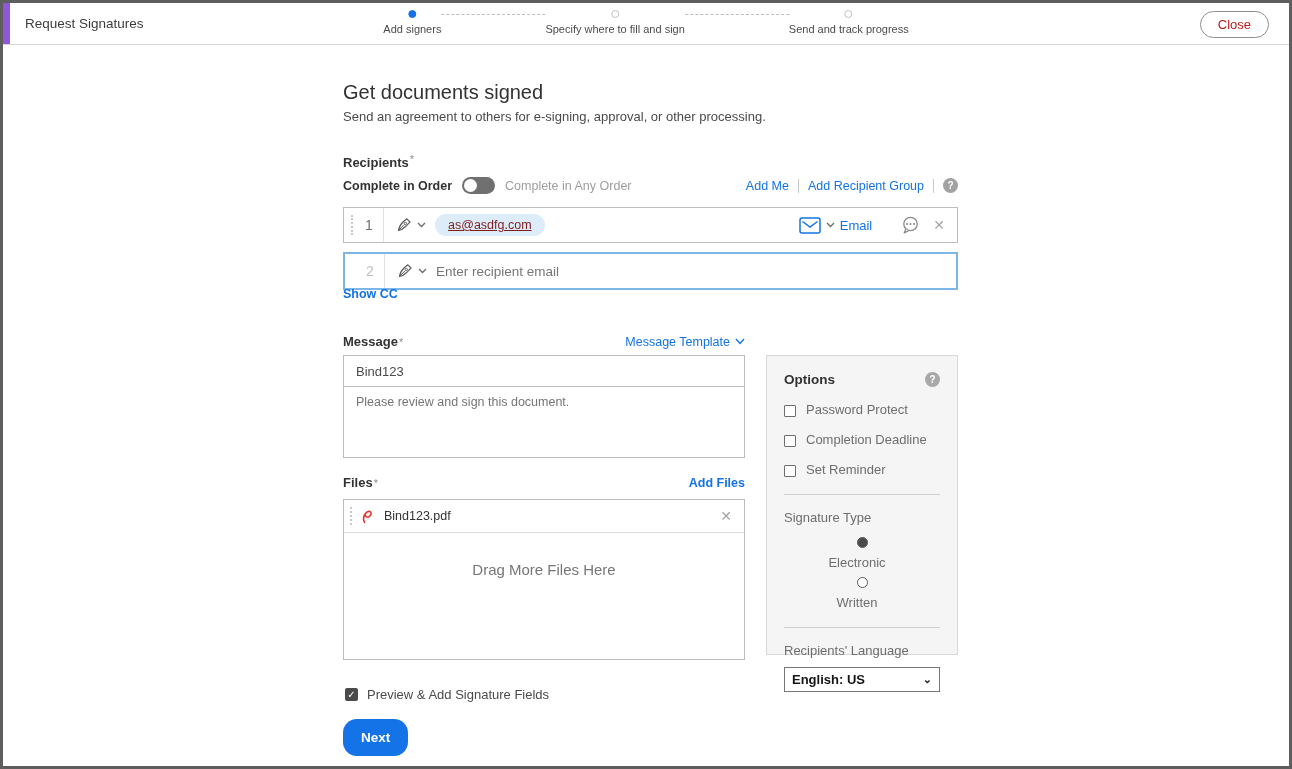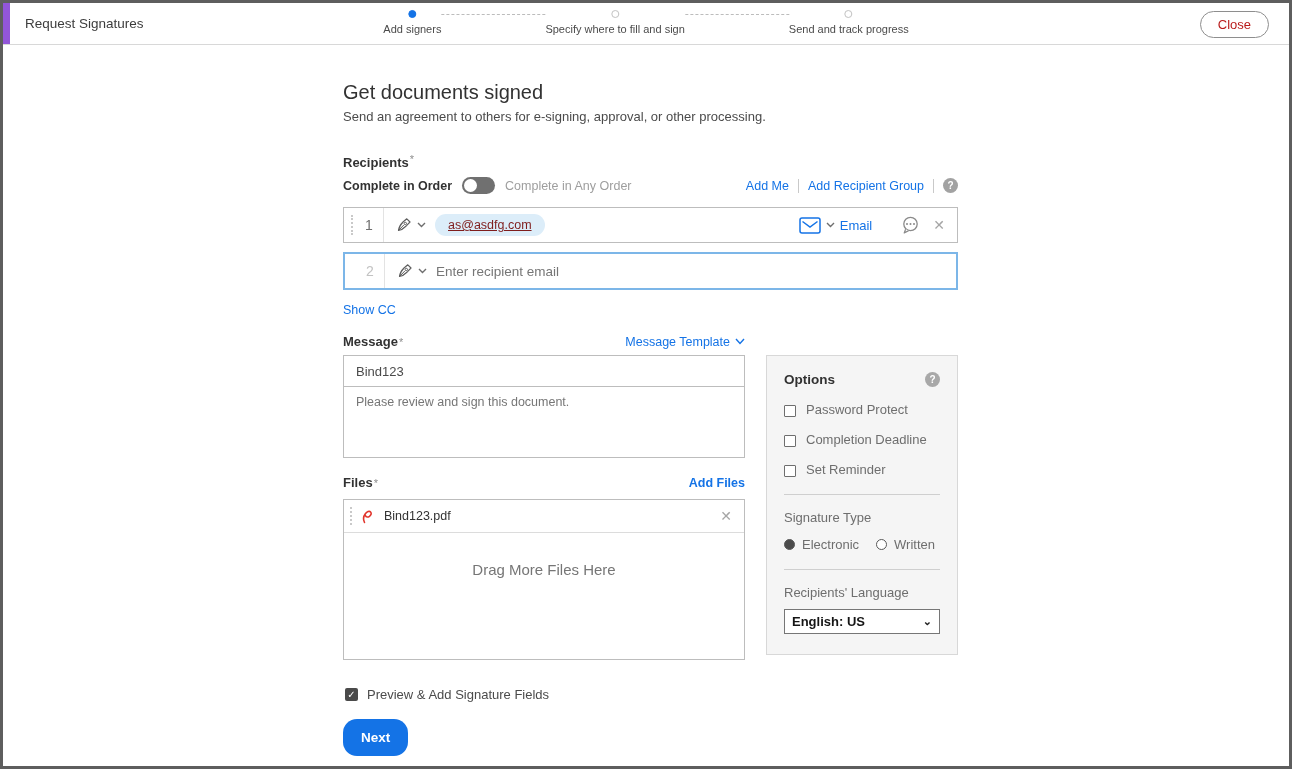--- a/index.html
+++ b/index.html
@@ -45,21 +45,21 @@
   .cellsep { width:1px; align-self:stretch; background:#e3e3e3; }
   .pen-btn { display:flex; align-items:center; gap:4px; margin:0 9px 0 11px; cursor:pointer; }
   .chip { background:#dcedf9; border-radius:12px; padding:4px 13px; font-size:12.5px; color:#7f1d1d;text-decoration:underline; }
   .flex1 { flex:1; }
   .delivery { display:flex; align-items:center; gap:5px; cursor:pointer; margin-right:28px; }
   .delivery-label { color:#1473E6; font-size:13px; }
   .row-icon-btn { margin-right:12px; cursor:pointer; display:flex; align-items:center; }
   .x-glyph { font-size:14px; color:#a5a5a5; cursor:pointer; margin-right:12px; }
   .rcpt-input { flex:1; border:none; outline:none; font-size:13.5px; color:#323232; font-family:"Liberation Sans",sans-serif; }
   .rcpt-input::placeholder { color:#767676; }
-  .showcc { position:absolute; left:340px; top:300px; font-weight:normal;text-align:center; }
+  .showcc { position:absolute; left:340px; top:284px; font-weight:bold;text-align:center; }
 
   
   .msg-head { position:absolute; left:340px; top:331px; width:402px; display:flex; align-items:center; }
   .tmpl-link { margin-left:auto; display:flex; align-items:center; gap:5px; cursor:pointer; }
   .subject { position:absolute; left:340px; top:352px; width:402px; height:32px; border:1px solid #bdbdbd; padding:0 12px; font-size:13px; color:#4b4b4b; font-family:"Liberation Sans",sans-serif; outline:none; background:#fff; }
   .body-ta { position:absolute; left:340px; top:383px; width:402px; height:72px; border:1px solid #bdbdbd; padding:8px 12px; font-size:12.5px; color:#767676; font-family:"Liberation Sans",sans-serif; resize:none; outline:none; background:#fff; }
 
   
   .files-head { position:absolute; left:340px; top:472px; width:402px; display:flex; align-items:center; }
   .addfiles { margin-left:auto; font-weight:bold; }
@@ -72,21 +72,21 @@
   
   .options { position:absolute; left:763px; top:352px; width:192px; height:300px; background:#f5f5f5; border:1px solid #d8d8d8; padding:16px 17px; }
   .opt-title-row { display:flex; align-items:center; }
   .opt-title { font-size:13.5px; font-weight:bold; color:#323232; }
   .opt-title-row .help { margin-left:auto; background:#a8a8a8; }
   .opt-check { display:flex; align-items:flex-end; gap:10px; margin-top:15px; cursor:pointer; }
   .cb { width:12px; height:12px; border:1.5px solid #6e6e6e; border-radius:1px; background:#fff; flex:none; }
   .opt-check-label { font-size:13px; color:#6e6e6e; }
   .opt-div { border:none; border-top:1px solid #cfcfcf; margin:17px 0 15px; }
   .opt-sub { font-size:13px; color:#6e6e6e; }
-  .radio-row { display:flex; align-items:center; gap:7px; margin-top:12px; }
+  .radio-row { display:flex; align-items:center; gap:7px; margin-top:12px;flex-direction:column; }
   .radio { width:11px; height:11px; border-radius:50%; border:1.5px solid #595959; background:#fff; flex:none; }
   .radio.sel { background:#4b4b4b; }
   .radio-label { font-size:13px; color:#6e6e6e; margin-right:10px; }
   .lang-select { margin-top:9px; width:100%; height:25px; border:1px solid #767676; background:#fff; display:flex; align-items:center; padding:0 7px; cursor:pointer; }
   .lang-value { font-size:13px; font-weight:bold; color:#151515; }
   .lang-caret { margin-left:auto; font-size:11px; color:#222; font-weight:bold; }
 
   
   .preview-row { position:absolute; left:342px; top:684px; display:flex; align-items:center; gap:9px; cursor:pointer; }
   .cb-checked { width:13px; height:13px; background:#4a4a4a; border-radius:2px; color:#fff; font-size:10px; display:flex; align-items:center; justify-content:center; flex:none; }

